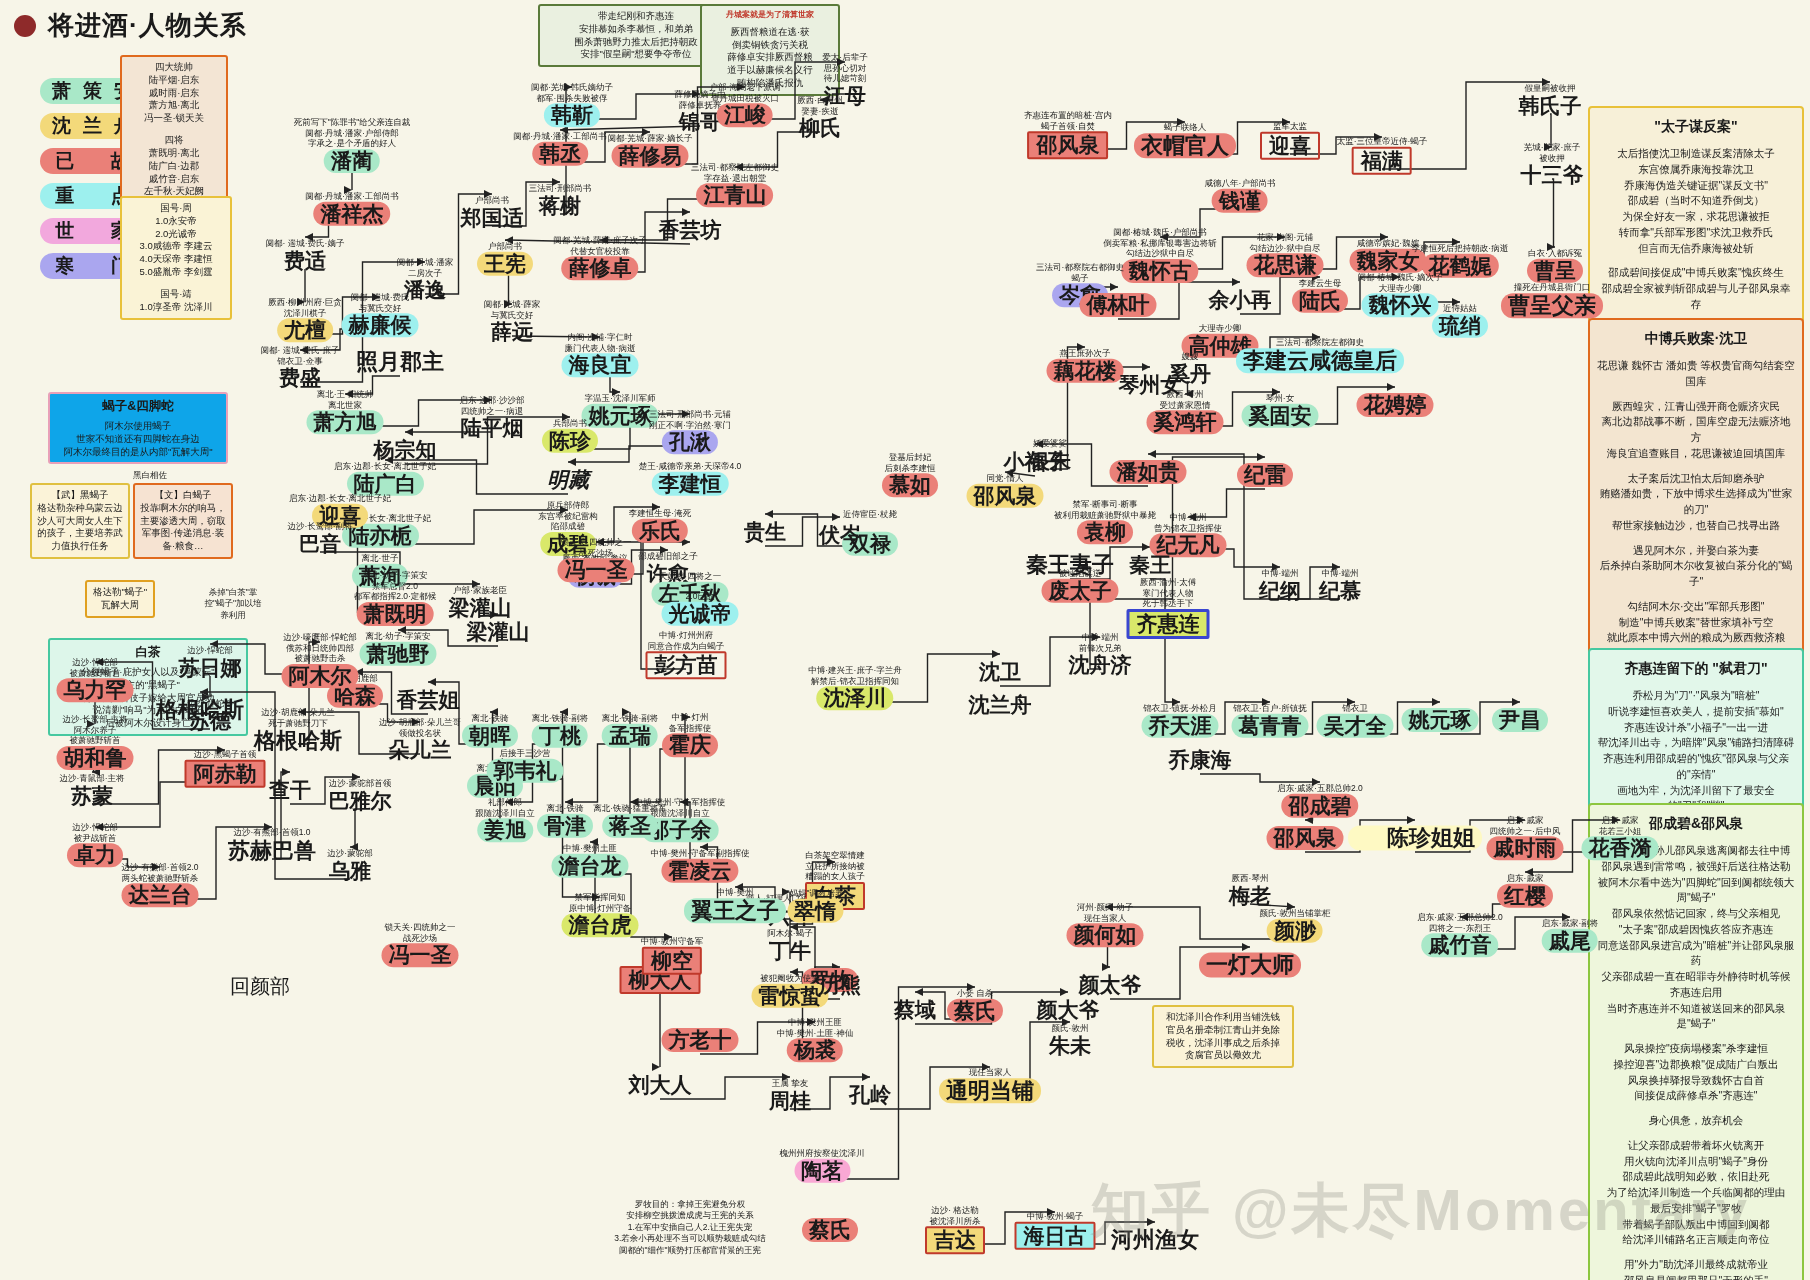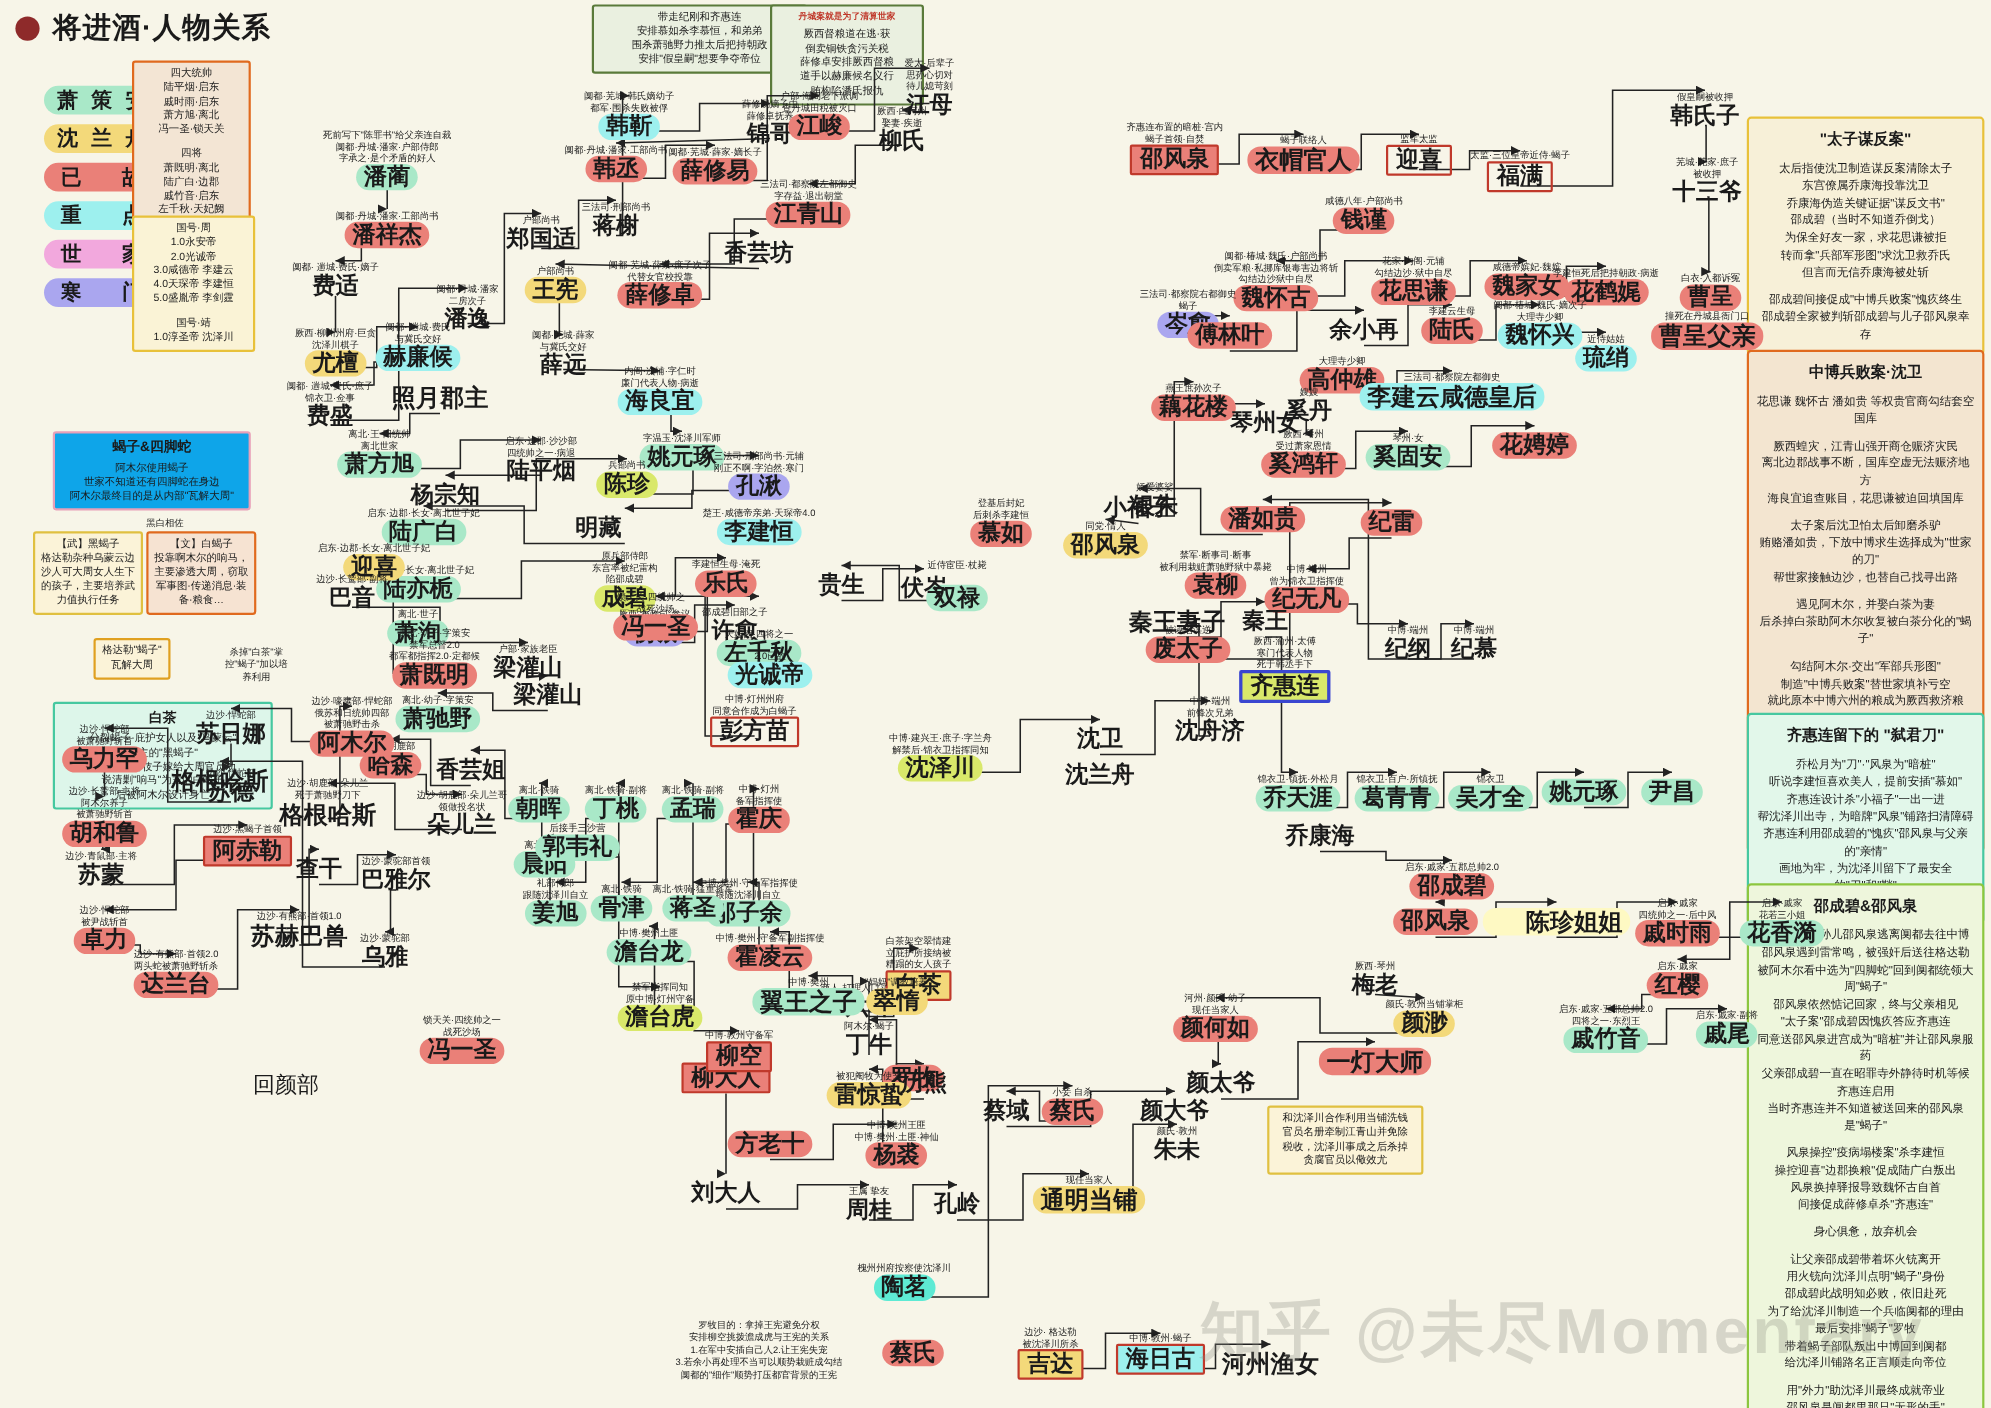--- a/index.html
+++ b/index.html
@@ -597,21 +597,21 @@
       </div>
       <div class="nm" style="background: rgb(217, 232, 106);">陈珍</div>
     </div>
     <div class="abs node" style="left: 690px; top: 432px; transform: translate(-50%, -50%);">
       <div class="cap">
         <div>三法司·刑部尚书·元辅</div>
         <div>刚正不啊·字泊然·寒门</div>
       </div>
       <div class="nm" style="background: rgb(170, 166, 239);">孔湫</div>
     </div>
-    <div class="abs node" style="left: 544px; top: 480px; transform: translate(-50%, -50%);">
+    <div class="abs node" style="left: 568px; top: 480px; transform: translate(-50%, -50%); font-style: italic;">
       <div class="nm">明藏</div>
     </div>
     <div class="abs node" style="left: 385px; top: 478px; transform: translate(-50%, -50%);">
       <div class="cap">
         <div>启东·边郡·长女·离北世子妃</div>
       </div>
       <div class="nm" style="background: rgb(169, 232, 200);">陆广白</div>
     </div>
     <div class="abs node" style="left: 690px; top: 478px; transform: translate(-50%, -50%);">
       <div class="cap">
@@ -1076,21 +1076,21 @@
     <div class="abs node" style="left: 1250px; top: 965px; transform: translate(-50%, -50%);">
       <div class="nm sm" style="background: rgb(234, 128, 120);">一灯大师</div>
     </div>
     <div class="abs node" style="left: 830px; top: 980px; transform: translate(-50%, -50%);">
       <div class="nm" style="background: rgb(234, 128, 120);">罗牧</div>
     </div>
     <div class="abs node" style="left: 822px; top: 1165px; transform: translate(-50%, -50%);">
       <div class="cap">
         <div>槐州州府按察使沈泽川</div>
       </div>
-      <div class="nm" style="background: #5eead4;">陶茗</div>
+      <div class="nm" style="background: #f9a8d4;">陶茗</div>
     </div>
     <div class="abs node" style="left: 975px; top: 1005px; transform: translate(-50%, -50%);">
       <div class="cap">
         <div>小妾 自杀</div>
       </div>
       <div class="nm" style="background: rgb(234, 128, 120);">蔡氏</div>
     </div>
     <div class="abs node" style="left: 915px; top: 1010px; transform: translate(-50%, -50%);">
       <div class="nm">蔡域</div>
     </div>

